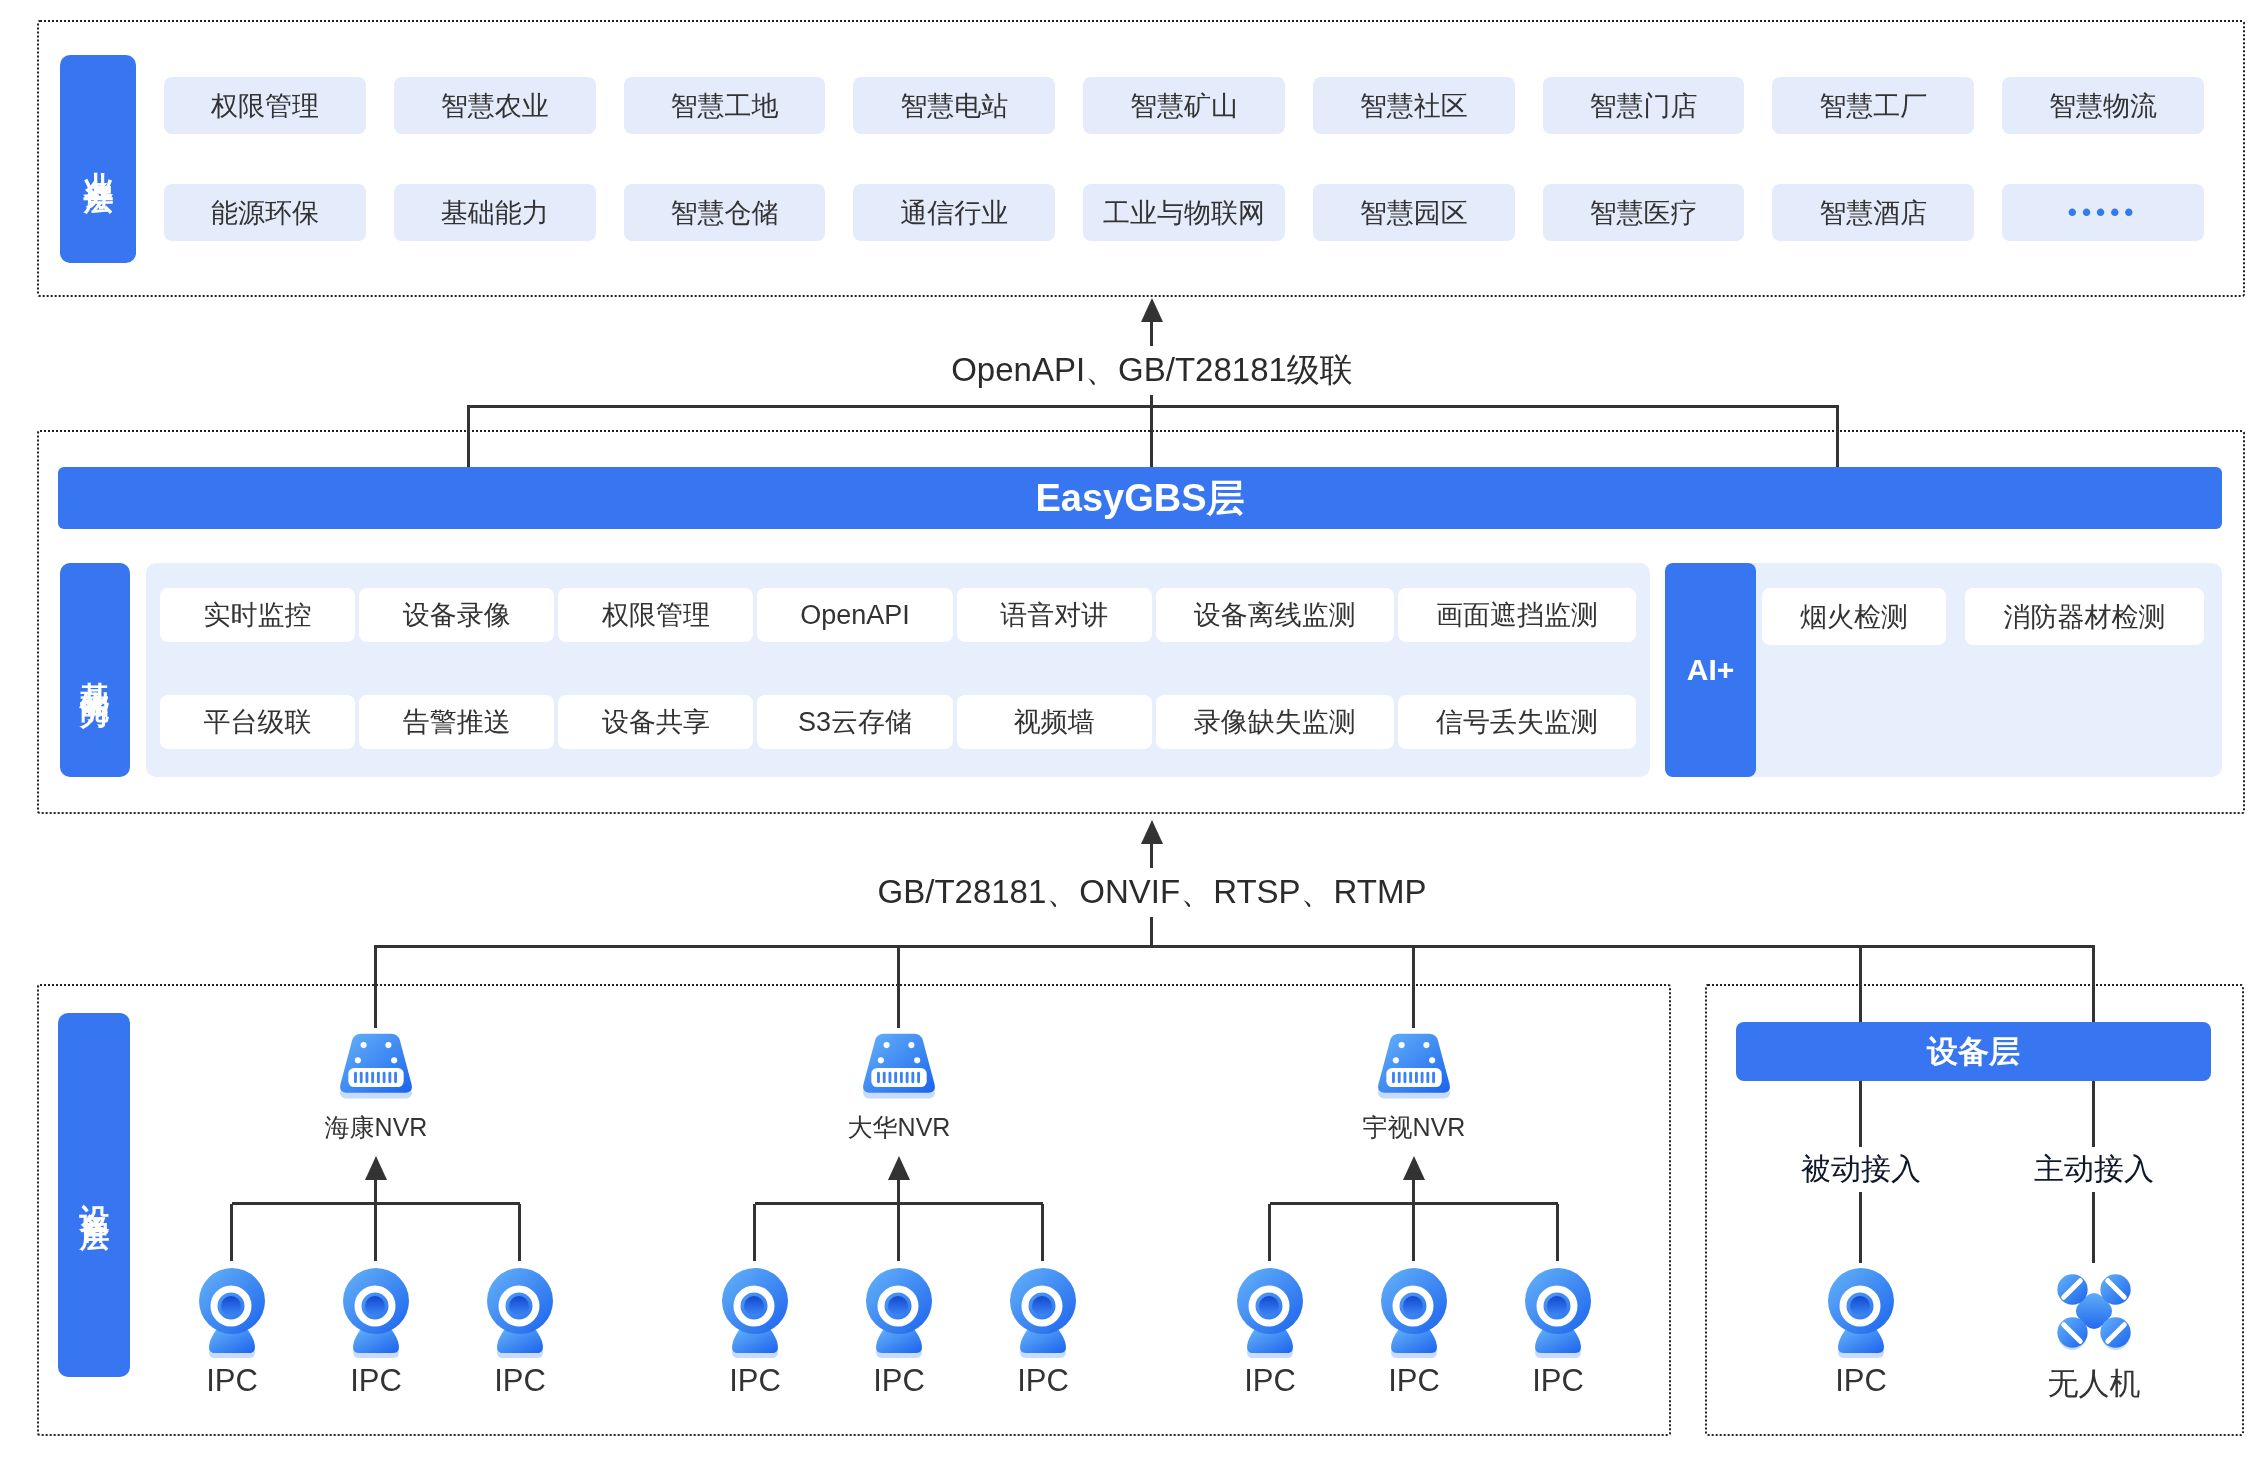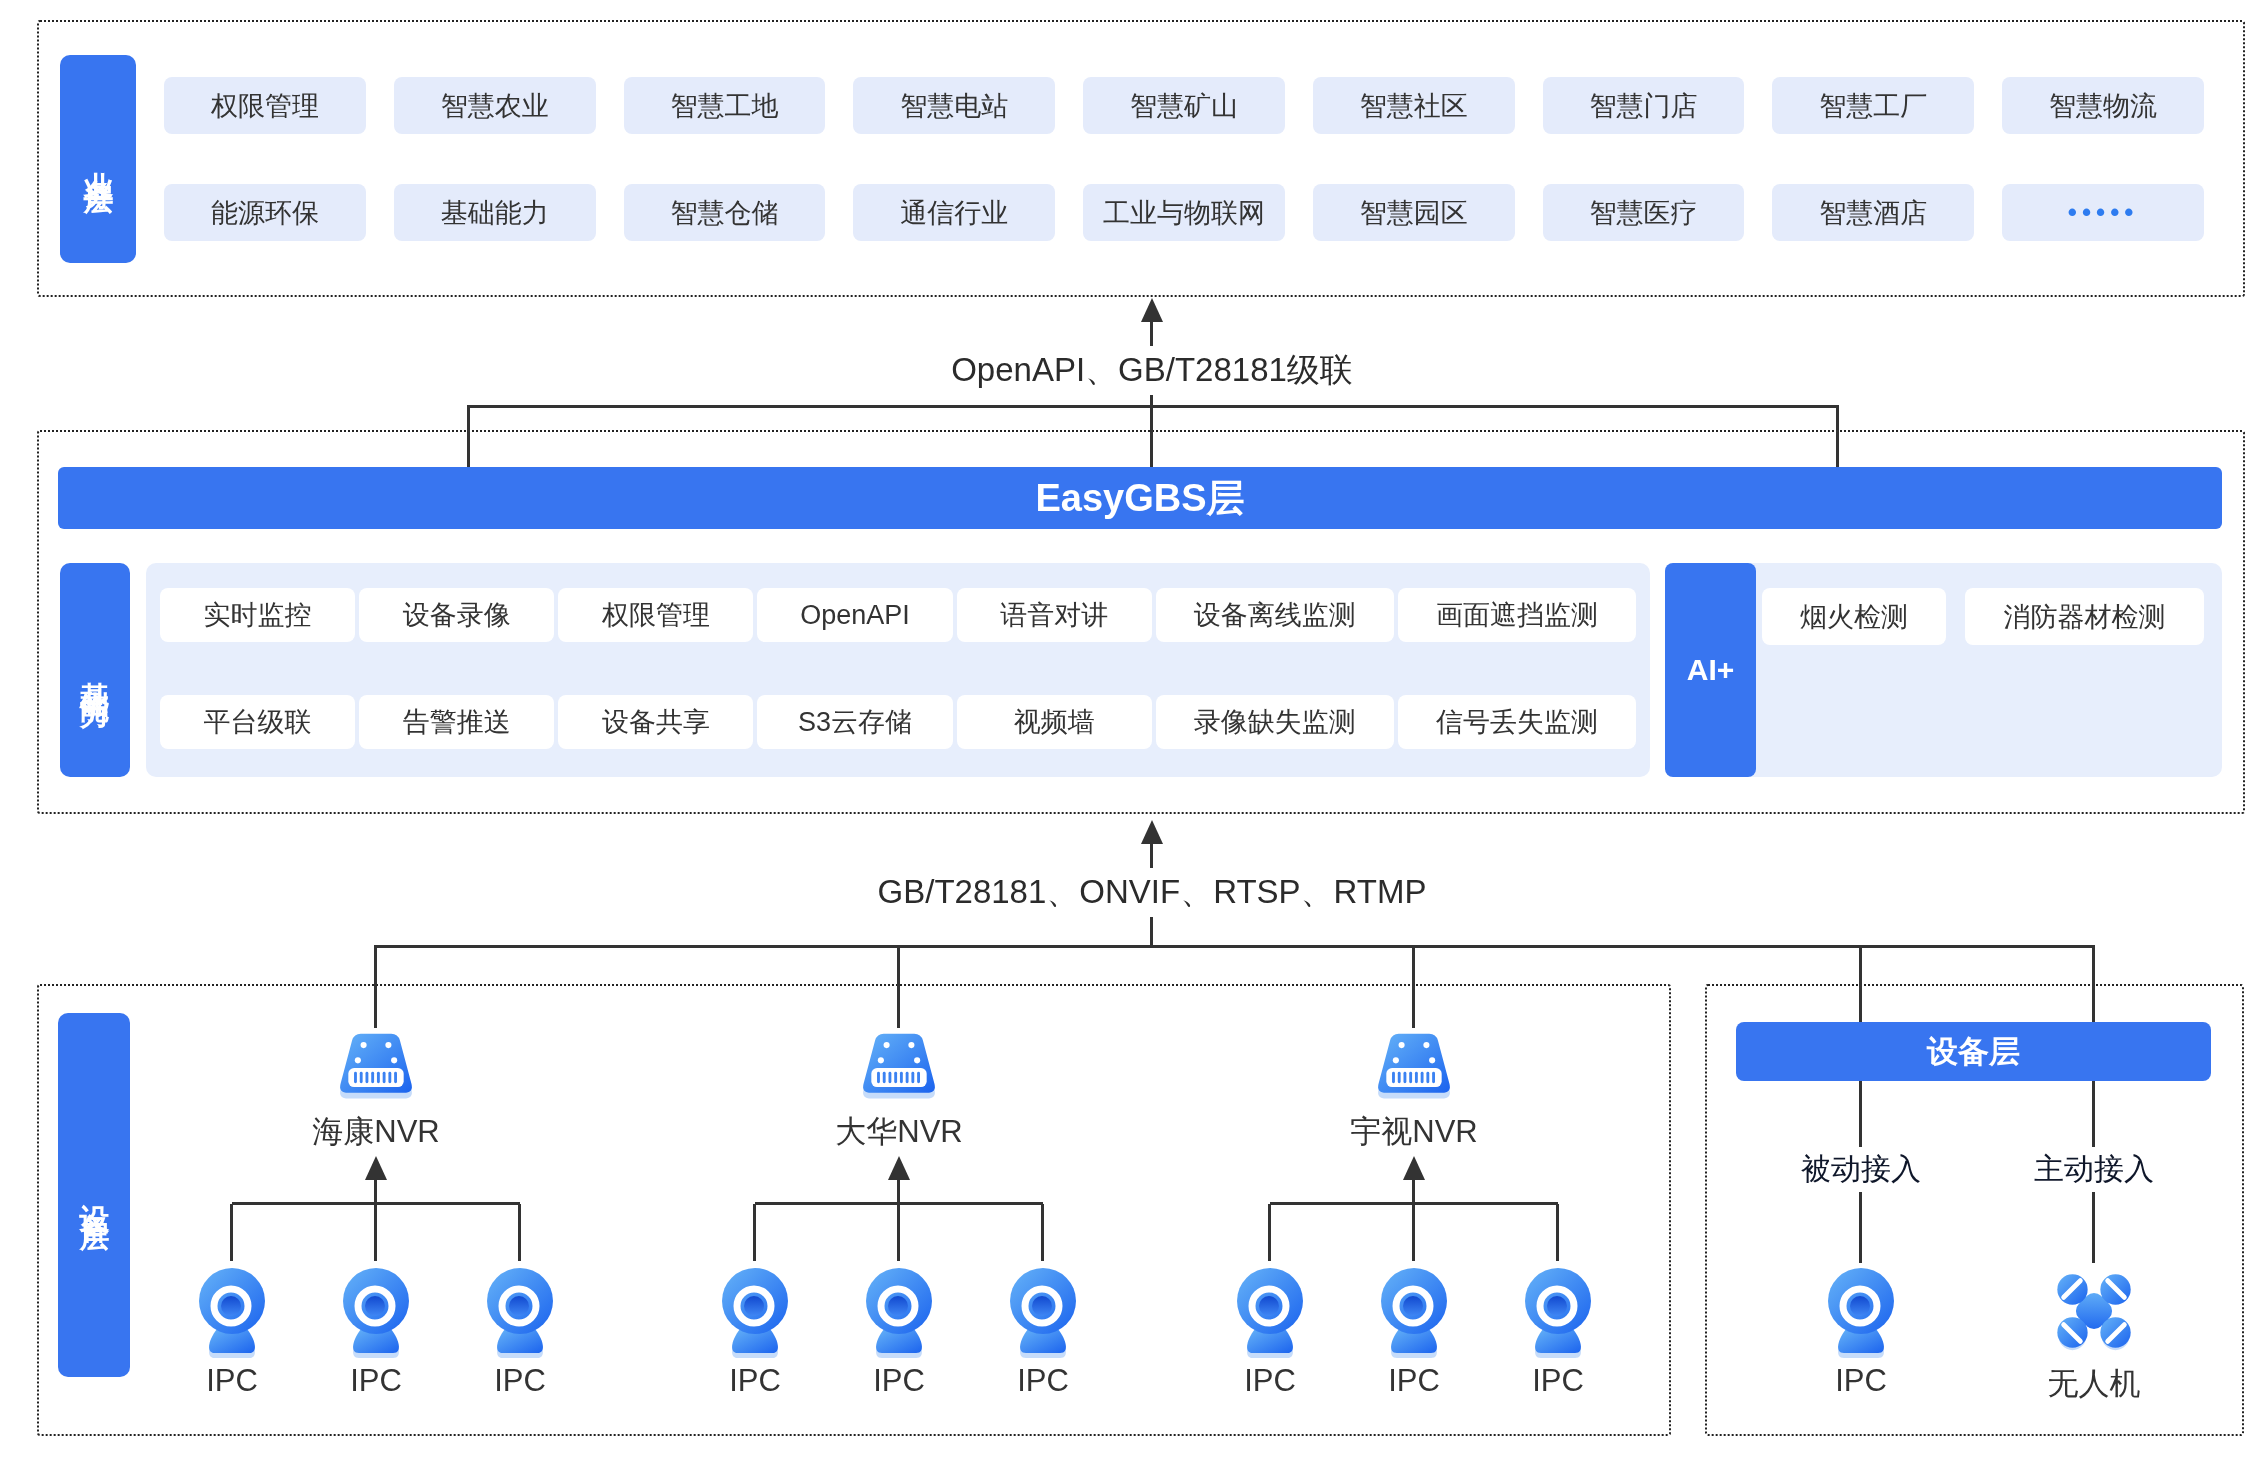--- a/index.html
+++ b/index.html
@@ -44,21 +44,21 @@
   
   .biz-grid{position:absolute;left:125px;top:55px;width:2040px;display:grid;
             grid-template-columns:repeat(9,1fr);gap:50px 28px;}
   .biz-grid .chip{height:57px;}
 
   
   .nvr-group{position:absolute;top:945px;width:372px;height:480px;}
   .nvr-group .drop{position:absolute;left:184px;top:0;width:3px;height:83px;background:#333;}
   .nvr-group .nvr-svg{position:absolute;left:142px;top:81px;}
   .nvr-label{position:absolute;top:166px;left:0;width:100%;text-align:center;
-             font-size:31px;color:#333;font-weight:500;}
+             font-size:25px;color:#333;font-weight:500;}
   .nvr-group .up{left:175px;top:211px;}
   .nvr-group .stem{position:absolute;left:184px;top:233px;width:3px;height:26px;background:#333;}
   .nvr-group .ipc-bracket{position:absolute;left:42px;top:257px;width:288px;height:3px;background:#333;}
   .nvr-group .istem{position:absolute;top:259px;width:3px;height:57px;background:#333;}
   .nvr-group .ipc-svg{position:absolute;top:316px;}
   .ipc-label{position:absolute;top:418px;width:140px;text-align:center;transform:translateX(-50%);
              font-size:31px;color:#333;font-weight:500;}
 
   .dev-label{position:absolute;transform:translateX(-50%);background:#fff;padding:2px 12px;
              font-size:30px;color:#0f172a;white-space:nowrap;z-index:4;}

